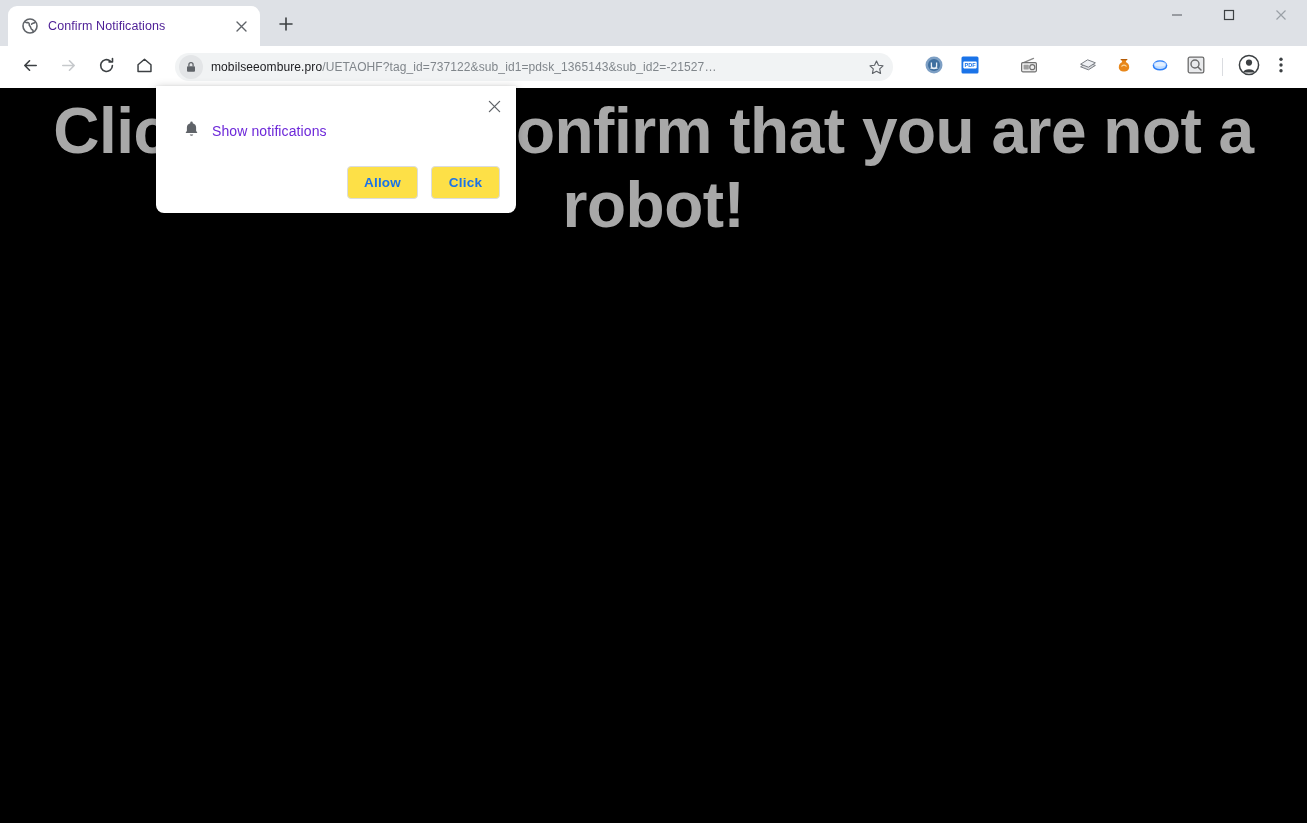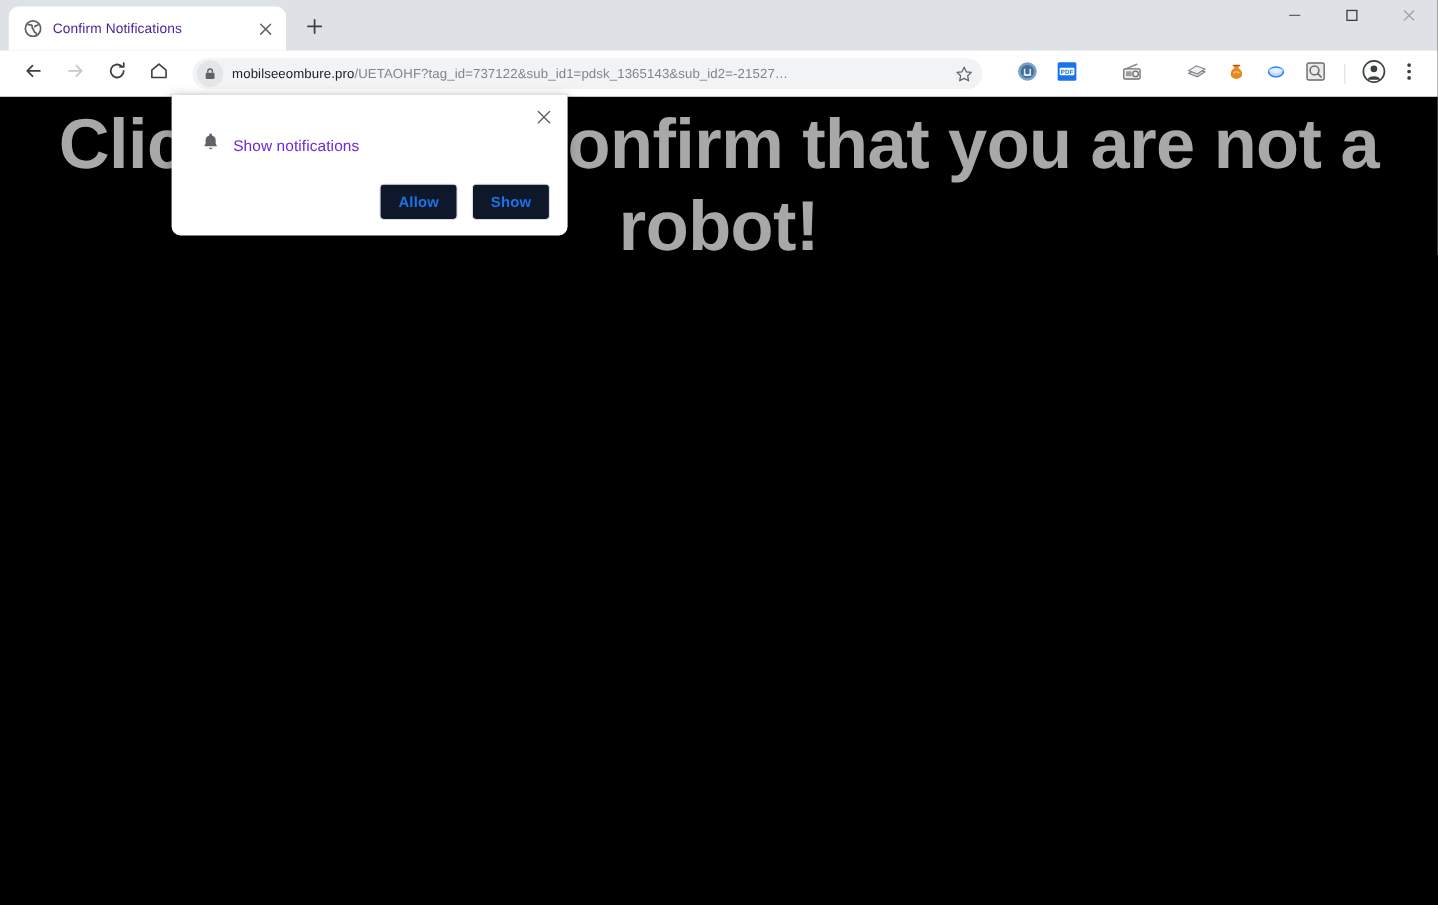--- a/index.html
+++ b/index.html
@@ -260,21 +260,21 @@
     display: flex;
     justify-content: flex-end;
     gap: 13px;
     margin-top: 24px;
   }
 
   .perm-btn {
     min-width: 69px;
     height: 33px;
     padding: 0 16px;
-    background: #0f172a;
+    background: #fde047;
     border: 1px solid #dadce0;
     border-radius: 4px;
     color: #1a73e8;
     font-family: "Liberation Sans", sans-serif;
     font-size: 13.5px;
     font-weight: bold;
     letter-spacing: .2px;
     cursor: pointer;
   }
 </style>
@@ -495,17 +495,17 @@
         <svg width="17" height="18" viewBox="0 0 17 18">
           <path d="M8.5 1.4 a1.25 1.25 0 0 1 1.25 1.25 v0.5 a4.6 4.6 0 0 1 3.35 4.4 v3.1 l1.3 2.25 H2.6 L3.9 10.65 V7.55 a4.6 4.6 0 0 1 3.35 -4.4 v-0.5 A1.25 1.25 0 0 1 8.5 1.4 Z" fill="#5f6368"></path>
           <path d="M6.7 14.4 a1.9 1.9 0 0 0 3.6 0 Z" fill="#5f6368"></path>
         </svg>
       </span>
       <span class="perm-row-label">Show notifications</span>
     </div>
 
     <div class="perm-actions">
       <button class="perm-btn">Allow</button>
-      <button class="perm-btn">Show</button>
+      <button class="perm-btn">Click</button>
     </div>
   </div>
 
 </div>
 
 </body></html>

